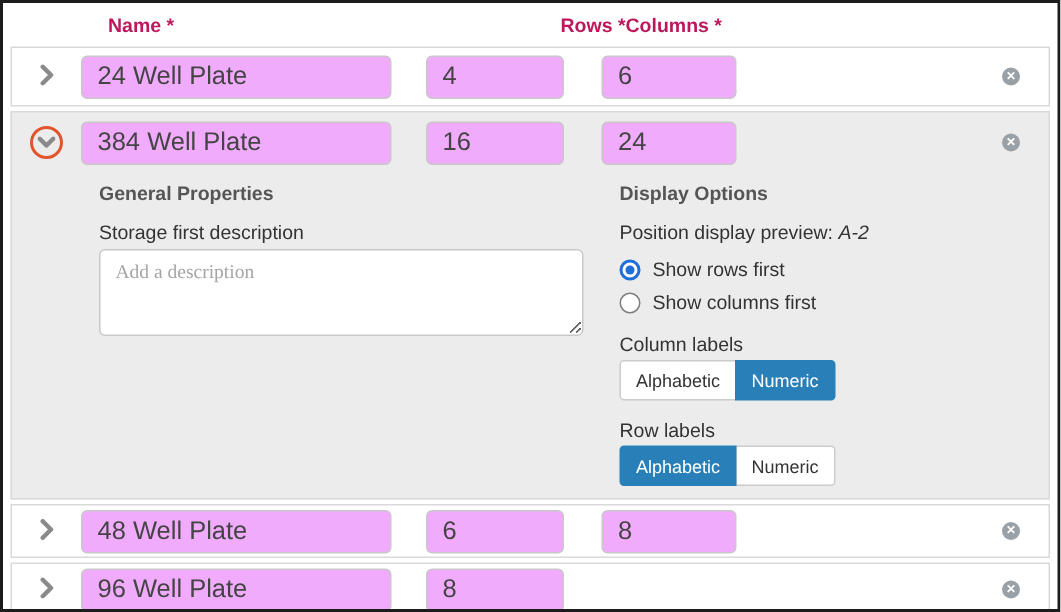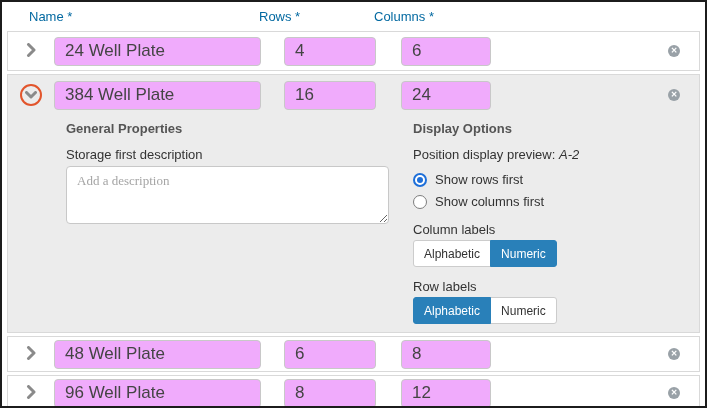--- a/index.html
+++ b/index.html
@@ -13,25 +13,25 @@
   .panel {
     width: 707px; height: 408px;
     border: 2px solid #1c1c1c;
     background: #fff;
     overflow: hidden;
   }
   
   .header-row {
     height: 29px;
     display: flex; align-items: center;
-    padding-left: 27px;
-    font-weight: normal; color: #0369a1;
+    padding-left: 70px;
+    font-weight: bold; color: #be185d;
   }
   .h-name { width: 230px; }
-  .h-rows { width: 115px; }
+  .h-rows { width: 115px; text-align: right; }
   
   .plate-row {
     margin: 0 5px 3px 5px;
     border: 1px solid #d9d9d9;
     background: #fff;
   }
   .plate-row.expanded { background: #ececec; }
   .row-main { display: flex; align-items: center; height: 38px; }
   .plate-row.expanded .row-main { height: 40px; }
   .plate-row.small .row-main { height: 34px; }
@@ -204,18 +204,17 @@
     <div class="row-main">
       <button class="expand-cell">
         <span>
           <svg width="10" height="14" viewBox="0 0 10 14">
               <path d="M2.5 1.5 L8 7 L2.5 12.5" stroke="#8a8a8a" stroke-width="3" fill="none" stroke-linecap="round" stroke-linejoin="round"></path>
             </svg>
         </span>
       </button>
       <input class="txt name-input" type="text" value="96 Well Plate" style="">
       <input class="txt rows-input" type="text" value="8" style="">
-      <input class="txt cols-input" type="text" value="12" style="">
       <button class="remove-btn">✕</button>
     </div>
   </div>
 
 </div>
 
 </body></html>

